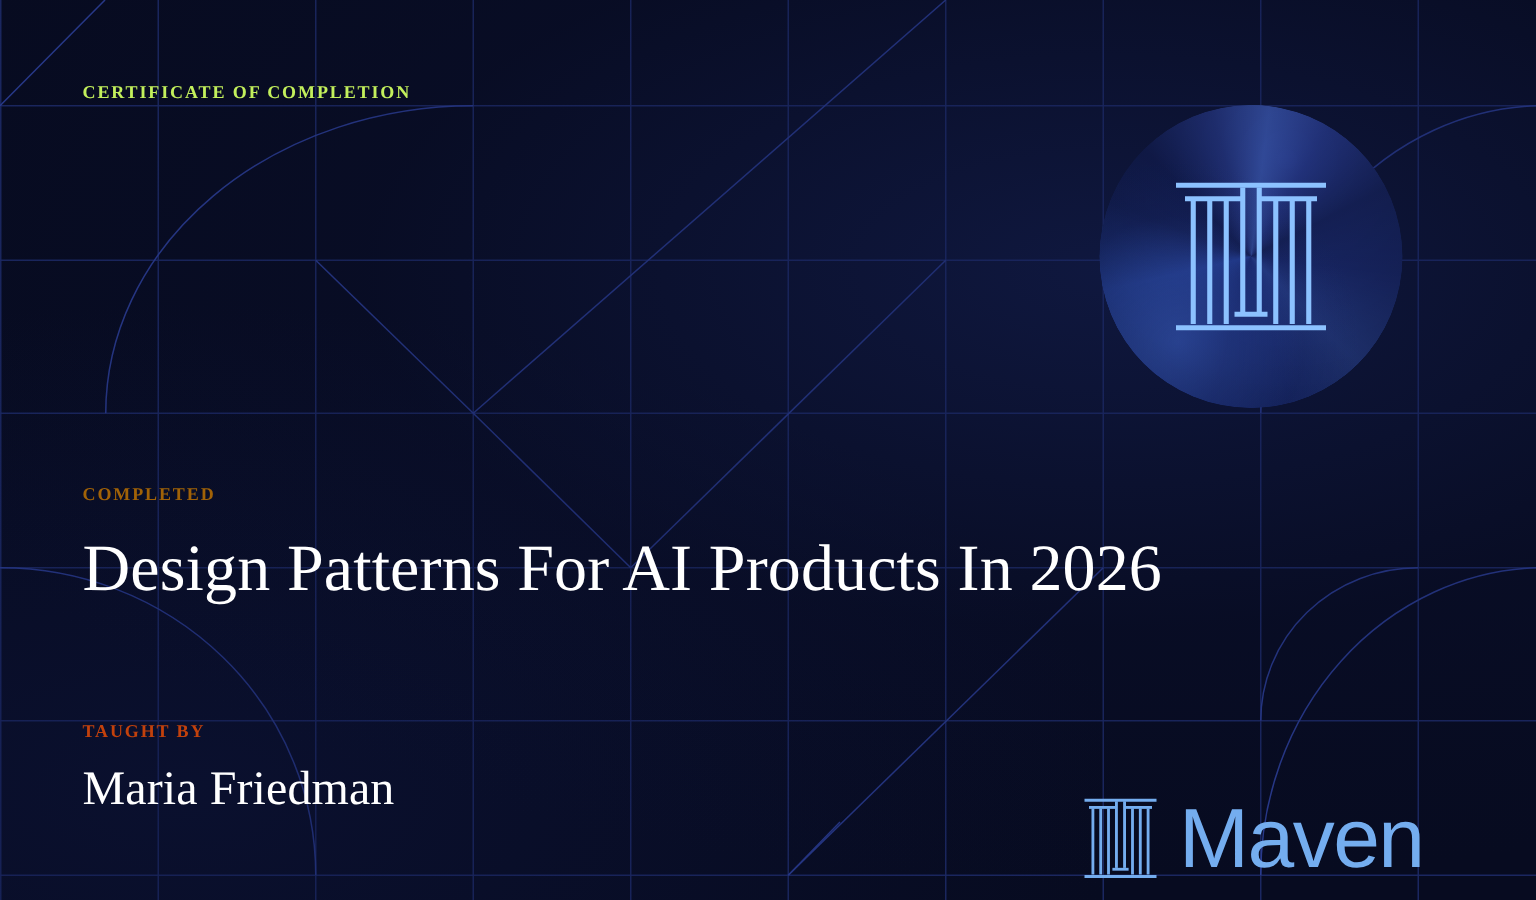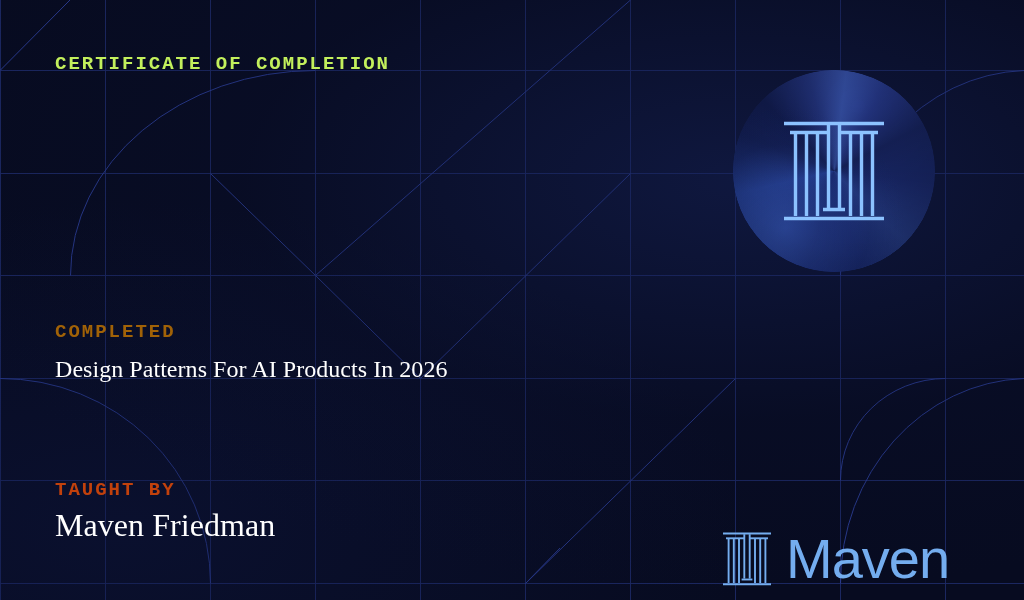--- a/index.html
+++ b/index.html
@@ -44,41 +44,41 @@
   }
 
   
   .content {
     position: absolute;
     inset: 0;
   }
 
   .eyebrow {
     position: absolute;
-    font-family: Liberation Mono, monospace;
+    font-family: Liberation Serif, serif;
     font-weight: bold;
     letter-spacing: 0.105em;
-    font-size: 19px;
+    font-size: 12px;
     line-height: 1;
     white-space: nowrap;
   }
 
   .serif-line {
     position: absolute;
     font-family: "Liberation Serif", "DejaVu Serif", serif;
     color: #ffffff;
     line-height: 1;
     white-space: nowrap;
   }
 
   #eyebrow-top    { left: 55px; top: 55px; }
   #recipient-name { left: 55px; top: 126px; font-size: 62px; letter-spacing: 0.004em; }
 
   #eyebrow-completed { left: 55px; top: 323px; }
-  #course-title      { left: 55px; top: 357px; font-size: 24px; letter-spacing: 0.002em; font-family: Liberation Serif, serif; }
+  #course-title      { left: 55px; top: 357px; font-size: 44px; letter-spacing: 0.002em; font-family: Liberation Serif, serif; }
 
   #eyebrow-taught-by { left: 55px; top: 481px; }
   #instructor-name   { left: 55px; top: 509px; font-size: 32px; letter-spacing: 0.002em; }
 
   
   .badge {
     position: absolute;
     left: 733px;
     top: 70px;
     width: 202px;
@@ -202,21 +202,21 @@
 
     <div class="eyebrow" id="eyebrow-top" style="color:#c3f05c;">CERTIFICATE OF COMPLETION</div>
 
 
     <div class="eyebrow" id="eyebrow-completed" style="color:#a16207;">COMPLETED</div>
 
     <div class="serif-line" id="course-title">Design Patterns For AI Products In 2026</div>
 
     <div class="eyebrow" id="eyebrow-taught-by" style="color:#c2410c;">TAUGHT BY</div>
 
-    <div class="serif-line" id="instructor-name">Maven Friedman</div>
+    <div class="serif-line" id="instructor-name">Maria Friedman</div>
 
     <div class="badge">
       <div class="badge-sheen"></div>
       <div class="badge-shade"></div>
       <svg class="badge-mark" viewBox="0 0 104 108" aria-hidden="true">
         <g stroke="#8cc2ff" stroke-width="3.4" fill="none" stroke-linecap="butt">
 
           <line x1="2" y1="6.5" x2="102" y2="6.5"></line>
 
           <line x1="8" y1="15.5" x2="47" y2="15.5"></line>

